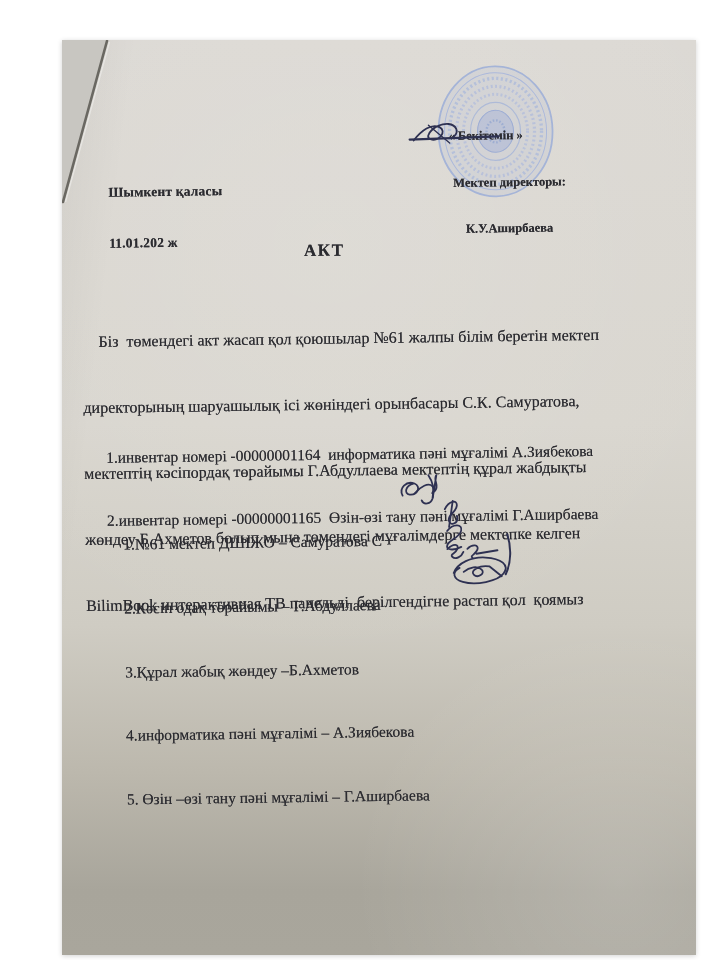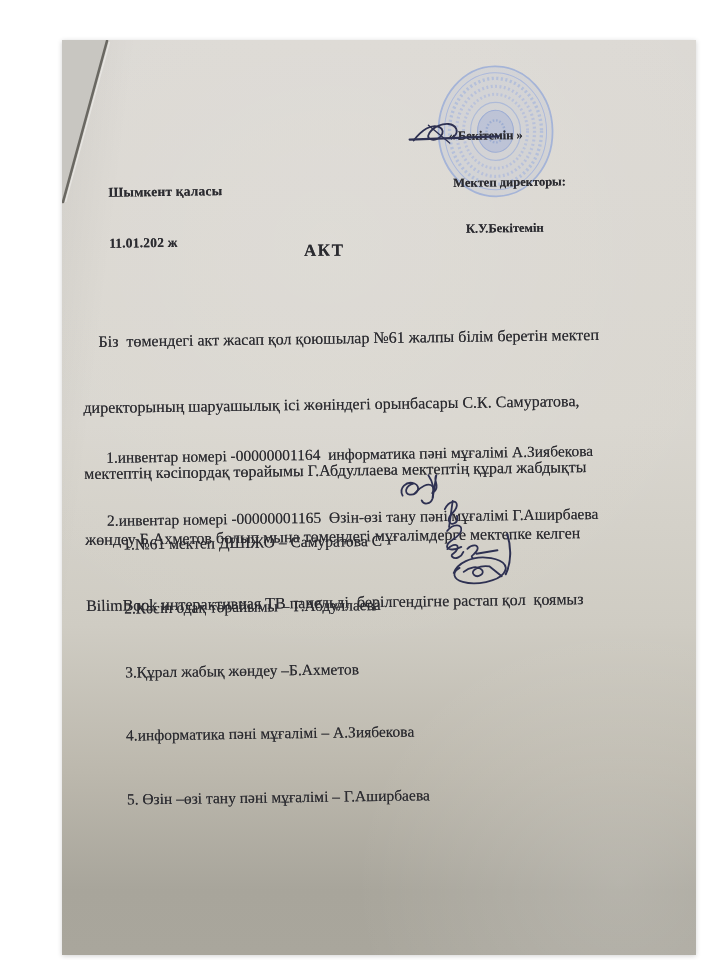--- a/index.html
+++ b/index.html
@@ -65,21 +65,21 @@
       </svg>
 
       <div class="cityblock">
         <div>Шымкент қаласы</div>
         <div>11.01.202 ж</div>
       </div>
 
       <div class="approval">
         <div class="q">« Бекітемін »</div>
         <div class="r">Мектеп директоры:</div>
-        <div class="n">К.У.Бекітемін</div>
+        <div class="n">К.У.Аширбаева</div>
       </div>
 
       <div class="title">АКТ</div>
 
       <div class="para">
         <div class="pline">Біз  төмендегі акт жасап қол қоюшылар №61 жалпы білім беретін мектеп</div>
         <div class="pline">директорының шаруашылық ісі жөніндегі орынбасары С.К. Самуратова,</div>
         <div class="pline">мектептің кәсіпордақ төрайымы Г.Абдуллаева мектептің құрал жабдықты</div>
         <div class="pline">жөндеу Б.Ахметов болып мына төмендегі мұғалімдерге мектепке келген</div>
         <div class="pline">BilimBook интерактивная ТВ панельді  берілгендігне растап қол  қоямыз</div>

